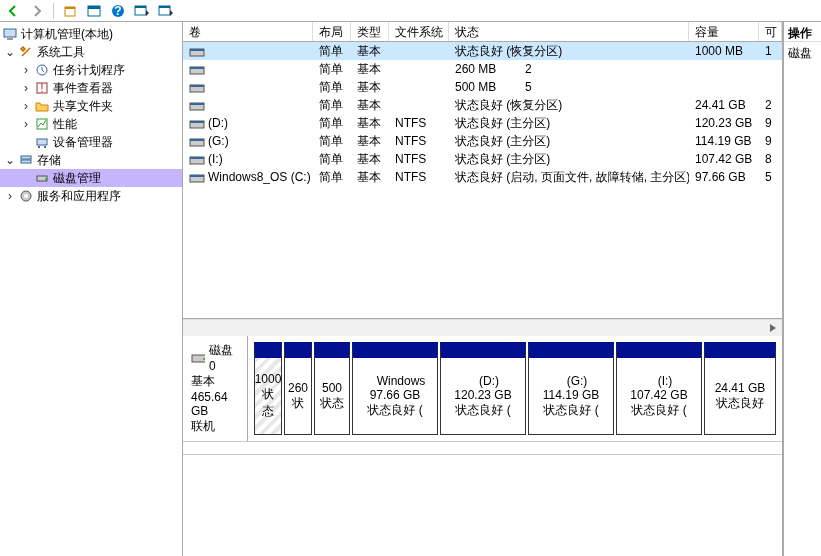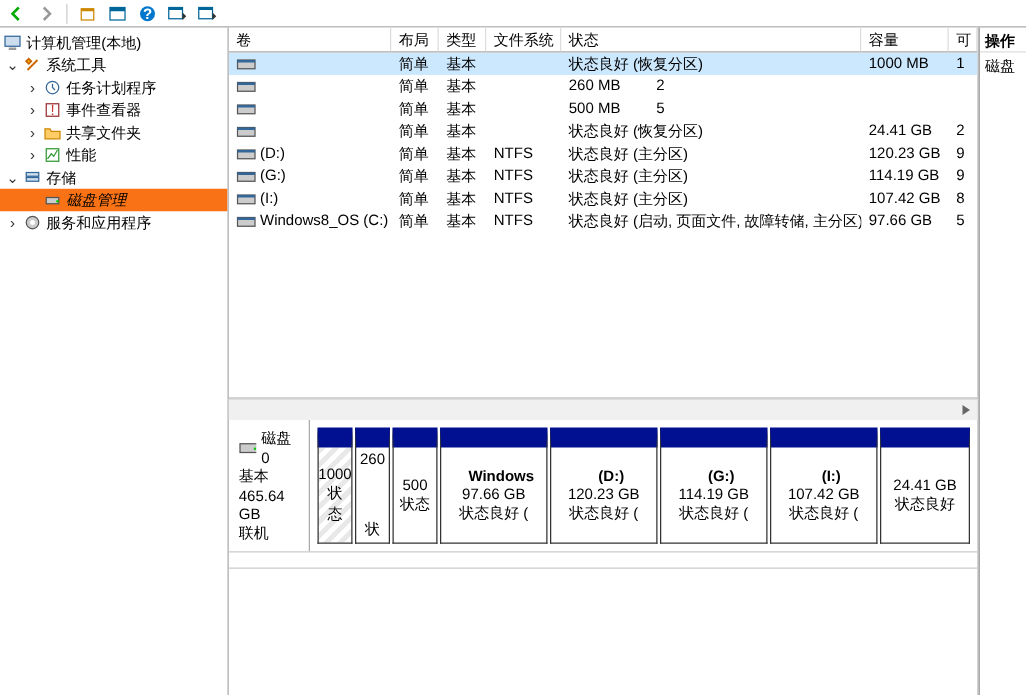--- a/index.html
+++ b/index.html
@@ -3,40 +3,40 @@
 <meta charset="utf-8">
 <style>
 * { box-sizing: border-box; margin: 0; padding: 0; font-family: "Microsoft YaHei", "Segoe UI", Arial, sans-serif; font-size: 12px; }
 body { background: #fff; width: 821px; height: 556px; overflow: hidden; display: flex; flex-direction: column; }
 .toolbar { display:flex; align-items:center; border-bottom:1px solid #aaa; padding:1px 2px; height:22px; gap:2px; }
 .tbtn { width:22px; height:18px; display:flex; align-items:center; justify-content:center; border:1px solid transparent; }
 .tsep { width:1px; height:16px; background:#ccc; margin:0 3px; }
 .main { display:flex; flex:1; min-height:0; }
 .tree { width:183px; border-right:1px solid #aaa; overflow:auto; padding-top:3px; }
 .tree-row { display:flex; align-items:center; height:18px; line-height:18px; padding-left:2px; white-space:nowrap; cursor:default; }
-.tree-row.selected { background:#f97316;font-style:italic; }
+.tree-row.selected { background:#c4b5fd; }
 .tw { width:16px; text-align:center; color:#333; }
 .ticon { width:16px; height:16px; display:inline-flex; align-items:center; justify-content:center; margin-right:3px; }
 .center { flex:1; display:flex; flex-direction:column; min-width:0; border-right:1px solid #aaa; }
 .grid { flex:1; overflow:auto; border-bottom:1px solid #aaa; min-height:0; }
 .ghead { display:flex; border-bottom:1px solid #aaa; background:#fff; height:20px; position:sticky; top:0; }
 .gh-cell { border-right:1px solid #ddd; padding:2px 6px; line-height:16px; overflow:hidden; white-space:nowrap; }
-.grow { display:flex; height:18px; }
+.grow { display:flex; height:18px; align-items:center; }
 .grow.selected { background:#cce8ff; }
 .g-cell { padding:1px 6px; overflow:hidden; white-space:nowrap; }
 .diskicon { width:16px; height:12px; display:inline-block; margin-right:3px; vertical-align:middle; }
 .scroll-spacer { height:17px; border-top:1px solid #ddd; position:relative; background:#f0f0f0; }
 .disklayout { height:220px; overflow:auto; }
 .diskrow { display:flex; border-bottom:1px solid #ccc; }
 .diskinfo { width:116px; border-right:1px solid #aaa; padding:6px 8px; }
 .diskinfo .dname { font-weight:normal; }
 .partbox-wrap { flex:1; display:flex; padding:6px; gap:2px; align-items:stretch; }
 .partbox { border:1px solid #333; border-top:16px solid #001090; flex-shrink:0; display:flex; flex-direction:column; justify-content:center; align-items:center; text-align:center; overflow:hidden; padding:2px; }
 .partbox.hatched { background:repeating-linear-gradient(135deg,#e8e8e8 0,#e8e8e8 4px,#fff 4px,#fff 8px); }
-.partbox .pname { font-weight:bold;margin-left:12px; }
+.partbox .pname { font-weight:normal;margin-left:12px; }
 .actions { width:38px; border-left:1px solid #aaa; }
 .act-head { height:20px; padding:3px 4px; border-bottom:1px solid #ddd; font-weight:bold; }
 .act-item { padding:3px 4px; overflow:hidden; }
 svg { display:block; }
 </style>
 </head>
 <body>
 
 <div class="toolbar">
   <div class="tbtn">
@@ -136,20 +136,30 @@
     </div>
     <div class="tree-row" style="padding-left:18px">
       <span class="tw">›</span>
       <span class="ticon">
           <svg width="14" height="14">
             <rect x="2" y="2" width="10" height="10" fill="#fff" stroke="#393"></rect>
             <path d="M3 10l3-4 2 2 3-5" stroke="#393" fill="none"></path>
           </svg>
         </span>
       <span>性能</span>
+    </div>
+    <div class="tree-row" style="padding-left:34px">
+      <span class="ticon">
+          <svg width="14" height="14">
+            <rect x="2" y="4" width="10" height="6" fill="#cde" stroke="#369"></rect>
+            <circle cx="4" cy="12" r="1" fill="#333"></circle>
+            <circle cx="10" cy="12" r="1" fill="#333"></circle>
+          </svg>
+        </span>
+      <span>设备管理器</span>
     </div>
     <div class="tree-row" style="padding-left:2px">
       <span class="tw">⌄</span>
       <span class="ticon">
           <svg width="14" height="14">
             <rect x="2" y="3" width="10" height="3" fill="#cde" stroke="#369"></rect>
             <rect x="2" y="7" width="10" height="3" fill="#cde" stroke="#369"></rect>
           </svg>
         </span>
       <span>存储</span>
@@ -301,21 +311,21 @@
           </div>
           <div>基本</div>
           <div>465.64 GB</div>
           <div>联机</div>
         </div>
         <div class="partbox-wrap" id="disk0-parts">
             <div class="partbox hatched" style="width: 28px;">
               <div>1000</div>
               <div>状态</div>
             </div>
-            <div class="partbox" style="width: 28px; justify-content: space-between;">
+            <div class="partbox" style="width: 28px;">
               <div>260</div>
               <div>状</div>
             </div>
             <div class="partbox" style="width: 36px;">
               <div>500</div>
               <div>状态</div>
             </div>
             <div class="partbox" style="width: 86px;">
               <div class="pname">Windows</div>
               <div>97.66 GB</div>

